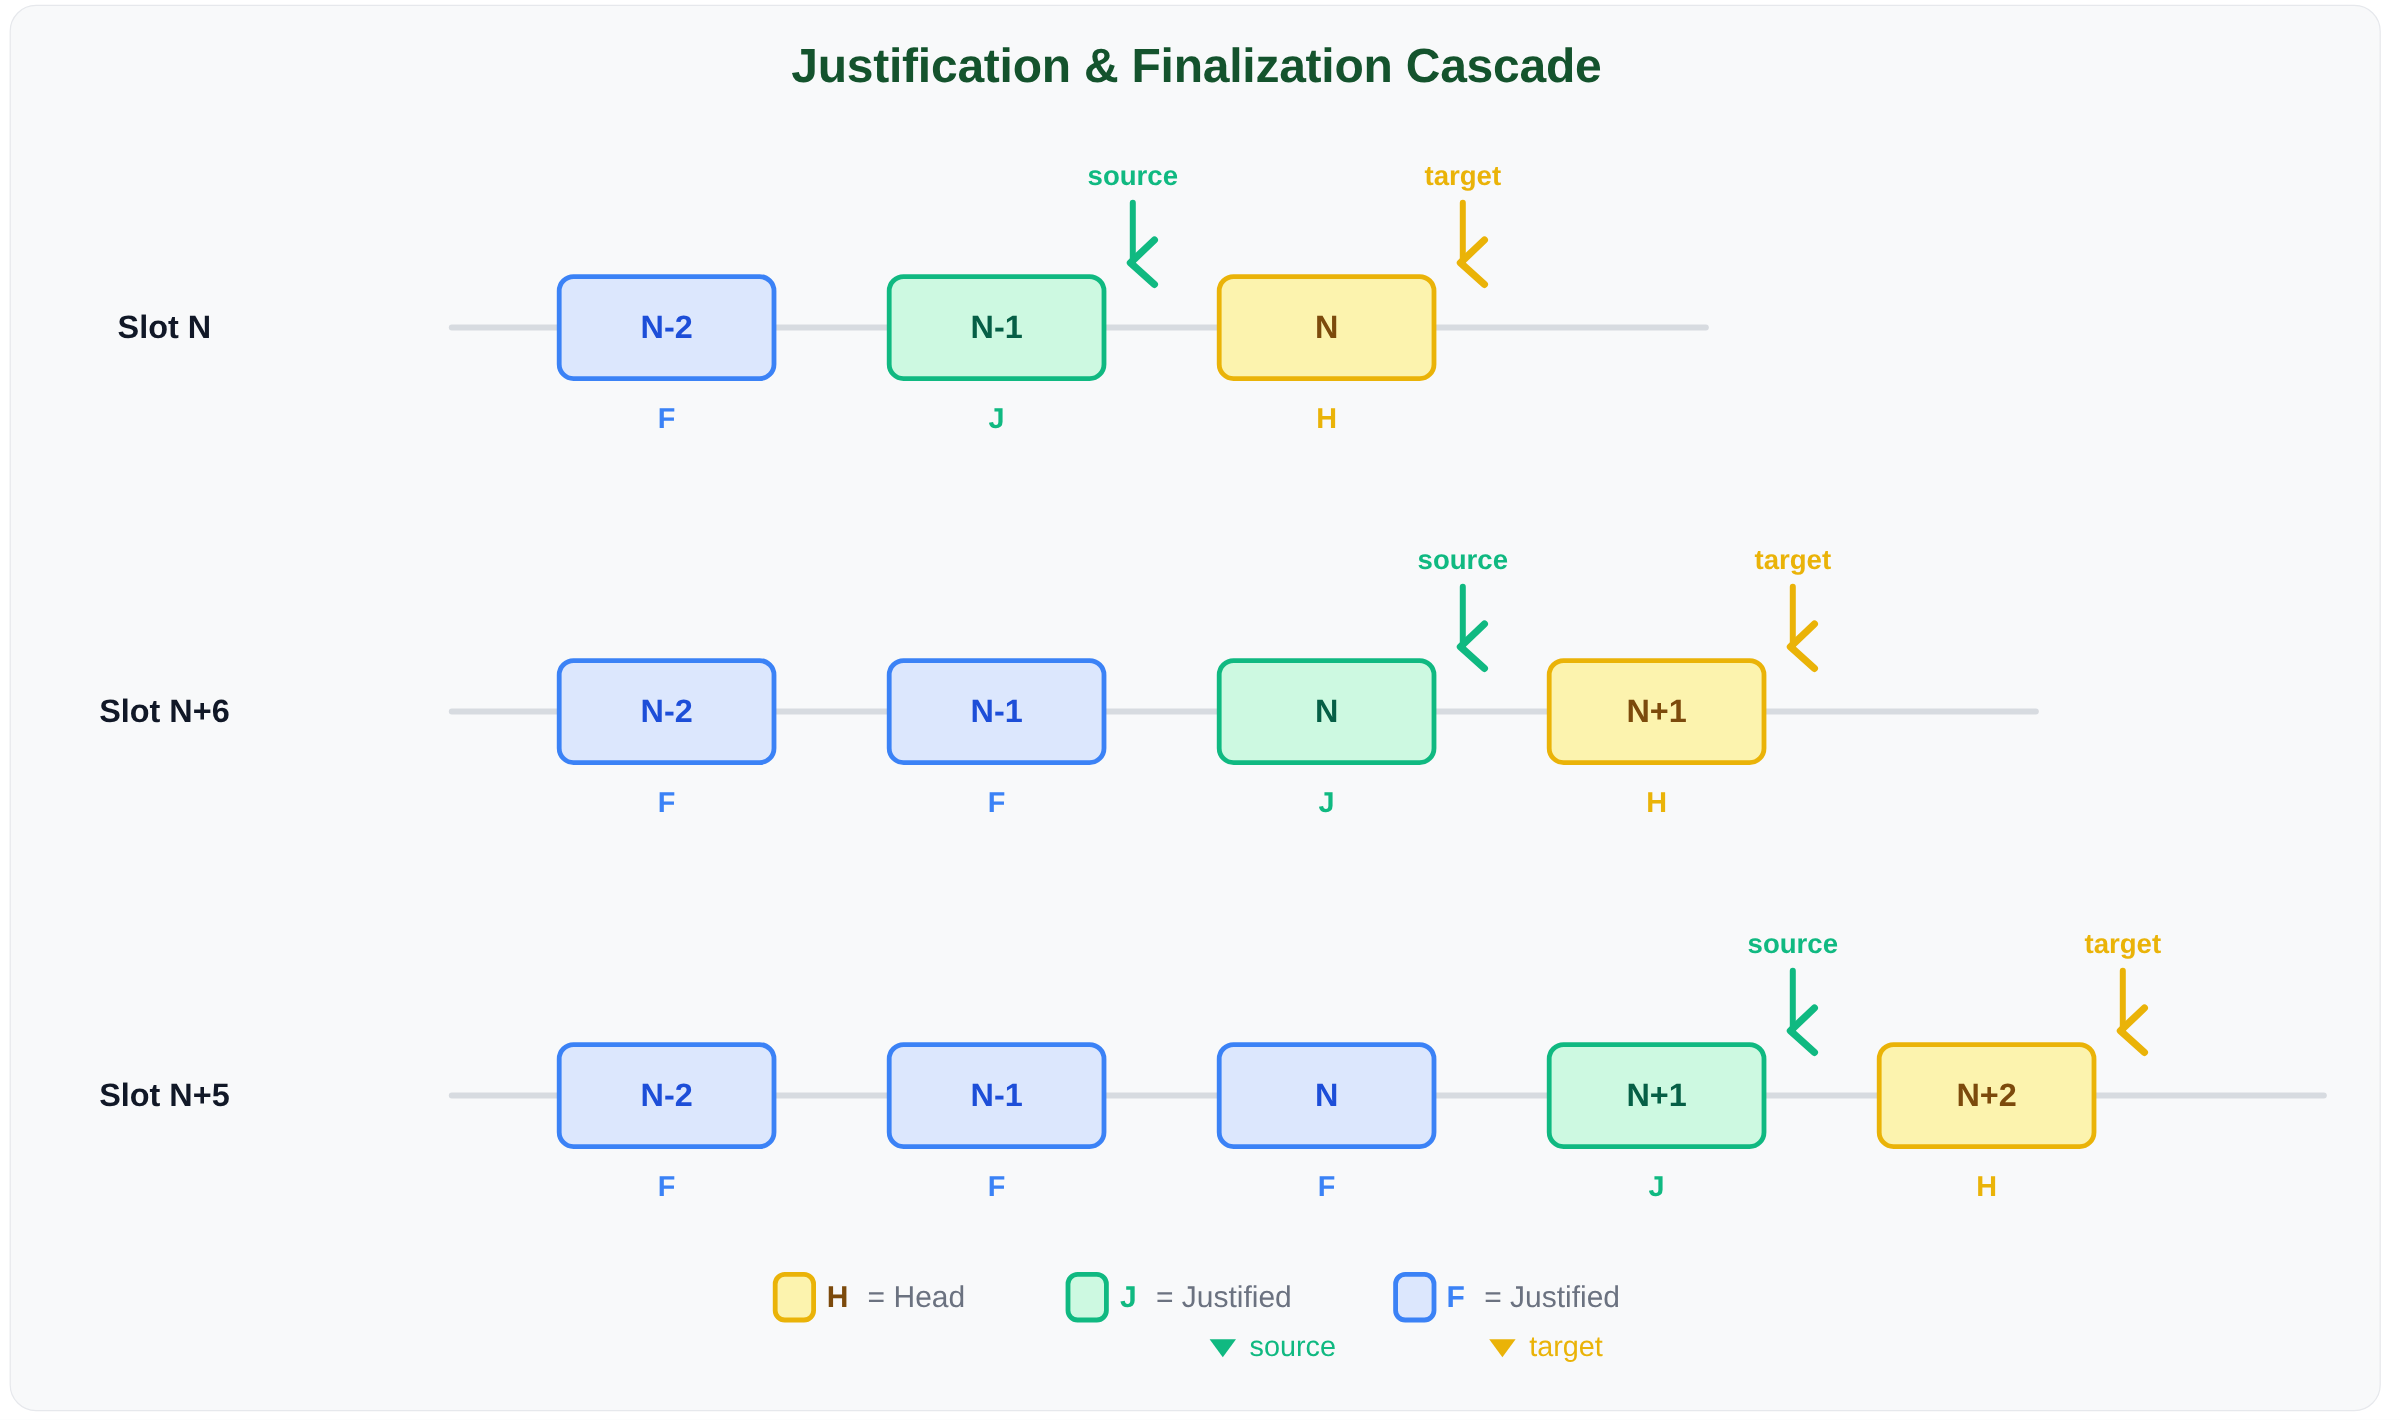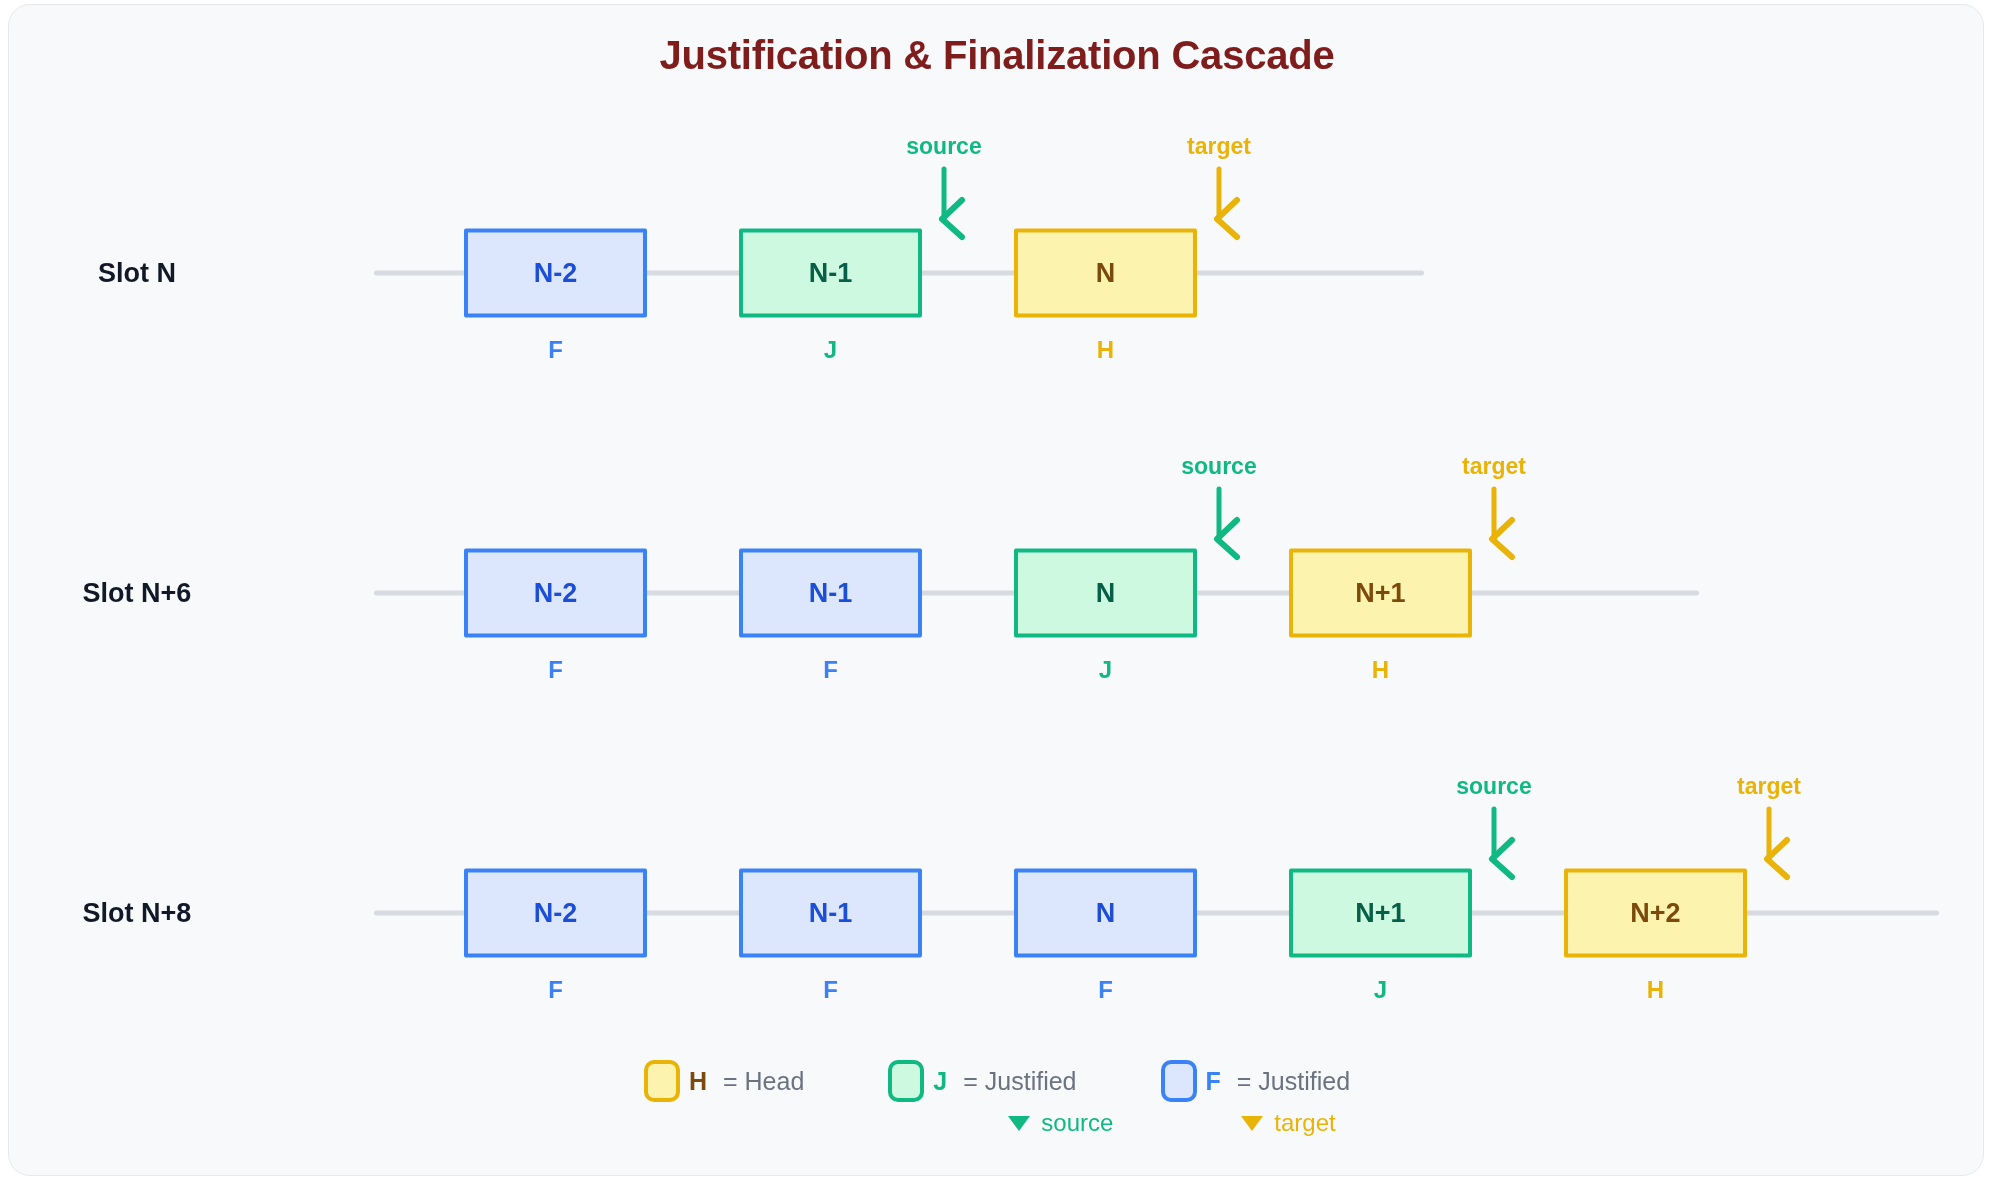--- a/index.html
+++ b/index.html
@@ -13,21 +13,21 @@
     position:absolute;left:8px;top:4px;width:1976px;height:1172px;
     background:#f8f9fa;
     border:1px solid #e6e8ec;
     border-radius:22px;
     box-sizing:border-box;
     overflow:hidden;
   }
   #title{
     position:absolute;top:28px;left:0;width:1976px;
     text-align:center;
-    font-size:40px;font-weight:bold;color:#7f1d1d;
+    font-size:40px;font-weight:bold;color:#14532d;
     letter-spacing:-0.2px;
   }
 
   .row{position:absolute;left:0;width:1976px;height:0;}
   .slot-label{
     position:absolute;
     font-size:27px;font-weight:bold;color:#111827;
     transform:translateY(-50%);
     white-space:nowrap;
     text-align:center;
@@ -35,21 +35,21 @@
 
   
   .chainline{
     position:absolute;height:5px;background:#d7dbe0;border-radius:3px;
     transform:translateY(-50%);
   }
 
   .node{
     position:absolute;
     box-sizing:border-box;
-    border-radius:2px;
+    border-radius:14px;
     border:4px solid #000;
     display:flex;align-items:center;justify-content:center;
     font-size:27px;font-weight:bold;
     transform:translateY(-50%);
     white-space:nowrap;
   }
   .node.F{background:#dce7fd;border-color:#3b82f6;color:#1d4ed8;}
   .node.J{background:#cdf9e1;border-color:#10b981;color:#065f46;}
   .node.H{background:#fcf3ae;border-color:#eab308;color:#7c4a0c;}
 
@@ -171,21 +171,21 @@
         </div>
         <div class="ann">
           <div class="ann-text tgt" style="left: 1485px; top: -140.5px;">target</div>
           <svg class="ann-svg" width="60" height="78" style="left: 1455px; top: -106.5px;">
             <path d="M30 2 L30 52" stroke="#eab308" stroke-width="5" stroke-linecap="round" fill="none"></path>
             <path d="M48 33 L28 52 L48 70" stroke="#eab308" stroke-width="6" stroke-linecap="round" stroke-linejoin="round" fill="none"></path>
           </svg>
         </div>
       </div>
       <div class="row" style="top: 908px;">
-        <div class="slot-label" style="left: 0px; width: 256px;">Slot N+8</div>
+        <div class="slot-label" style="left: 0px; width: 256px;">Slot N+5</div>
         <div class="chainline" style="left: 365px; width: 1565px;"></div>
         <div class="node F" style="left: 455px; width: 183px; height: 89px;">N-2</div>
         <div class="statelabel F" style="left: 455px; width: 183px; top: 62.5px;">F</div>
         <div class="node F" style="left: 730px; width: 183px; height: 89px;">N-1</div>
         <div class="statelabel F" style="left: 730px; width: 183px; top: 62.5px;">F</div>
         <div class="node F" style="left: 1005px; width: 183px; height: 89px;">N</div>
         <div class="statelabel F" style="left: 1005px; width: 183px; top: 62.5px;">F</div>
         <div class="node J" style="left: 1280px; width: 183px; height: 89px;">N+1</div>
         <div class="statelabel J" style="left: 1280px; width: 183px; top: 62.5px;">J</div>
         <div class="node H" style="left: 1555px; width: 183px; height: 89px; text-align: right;">N+2</div>

